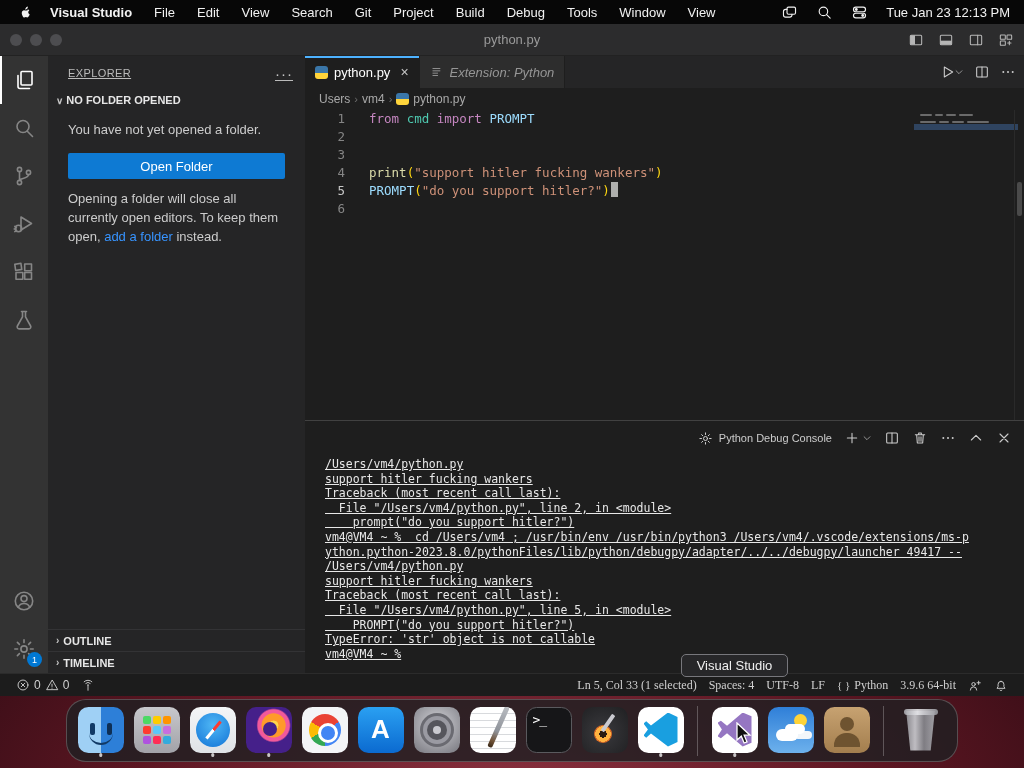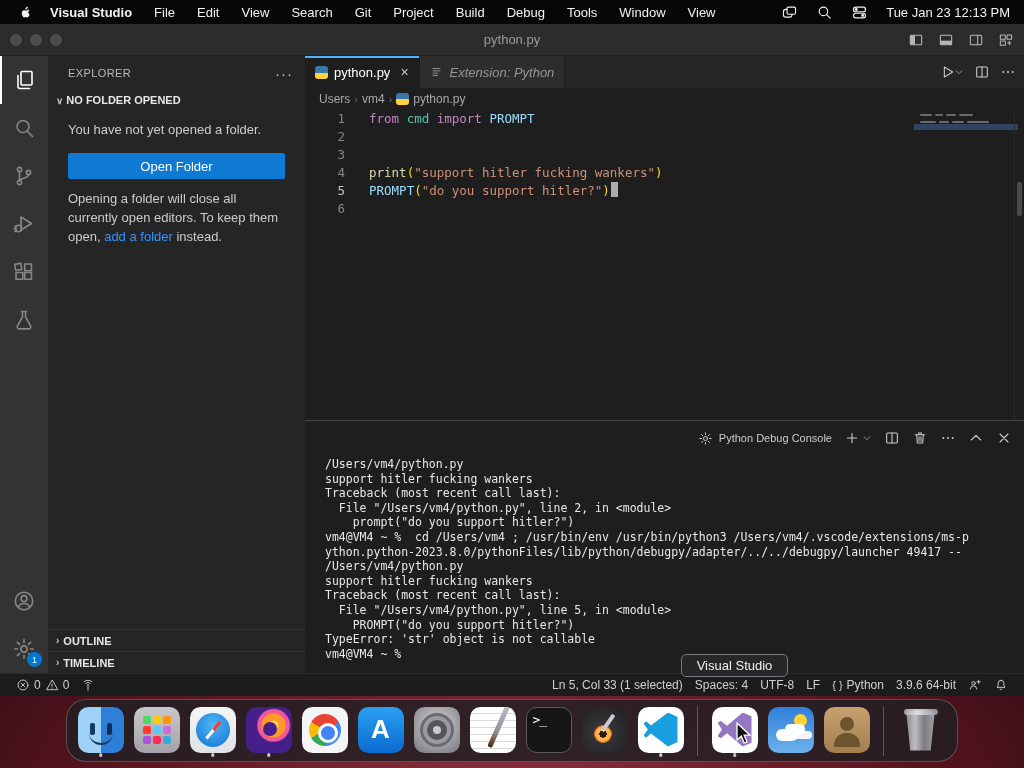--- a/index.html
+++ b/index.html
@@ -42,21 +42,21 @@
   .activitybar { width:48px; background:#333333; display:flex; flex-direction:column; align-items:center; flex:0 0 48px; }
   .act-item { width:48px; height:48px; display:flex; align-items:center; justify-content:center; color:#868686; position:relative; cursor:pointer; }
   .act-item.active { color:#ffffff; border-left:2px solid #ffffff; }
   .act-item .ic { width:24px; height:24px; }
   .act-spacer { flex:1; }
   .badge { position:absolute; right:6px; bottom:6px; min-width:15px; height:15px; border-radius:8px; background:#0078d4;
     color:#fff; font-size:9px; display:flex; align-items:center; justify-content:center; padding:0 3px; }
 
   
   .sidebar { width:257px; background:#252526; flex:0 0 257px; display:flex; flex-direction:column; font-size:13px; }
-  .sb-header { height:34px; display:flex; align-items:center; padding:0 12px 0 20px; color:#bbbbbb; font-size:11px; letter-spacing:.4px; }
+  .sb-header { height:34px; display:flex; align-items:center; padding:0 12px 0 20px; color:#bbbbbb; font-size:11px; letter-spacing:.4px;text-decoration:underline; }
   .sb-header .dots { margin-left:auto; color:#c5c5c5; font-size:15px; letter-spacing:1px; cursor:pointer; }
   .sb-section-title { display:flex; align-items:center; gap:3px; color:#e7e7e7; font-weight:bold; font-size:11px; padding:4px 8px; cursor:pointer; }
   .sb-section-title .chev { font-size:10px; color:#c5c5c5; transform:scaleY(.9); }
   .sb-body { padding:10px 20px 0 20px; color:#cccccc; line-height:19px; }
   .open-folder-btn { margin:14px 0 10px 0; width:100%; height:26px; background:#0e7ad3; color:#fff; border:none; border-radius:2px;
     font-size:13px; font-family:inherit; cursor:pointer; }
   .sb-note { color:#cccccc; line-height:19px; }
   .sb-note a { color:#3794ff; text-decoration:none; cursor:pointer; }
   .sb-bottom { margin-top:auto; }
   .sb-collapsed { height:22px; border-top:1px solid #333335; display:flex; align-items:center; gap:4px; padding:0 8px;
@@ -108,28 +108,28 @@
   .panel-tab.active { color:#e7e7e7; }
   .panel-tab.active::after { content:""; position:absolute; left:0; right:0; bottom:4px; height:1.5px; background:#4db2ff; }
   .panel-actions { margin-left:auto; display:flex; align-items:center; gap:12px; color:#cccccc; }
   .panel-actions .ic { width:16px; height:16px; cursor:pointer; }
   .console-label { display:flex; align-items:center; gap:6px; font-size:11px; color:#cccccc; cursor:pointer; }
   .console-label .ic { width:15px; height:15px; }
   .plus-chev { display:flex; align-items:center; gap:2px; }
   .plus-chev .chev-sm { width:10px; height:10px; }
 
   .terminal { flex:1; padding:2px 0 0 20px; font-family:"DejaVu Sans Mono", monospace; font-size:11.5px; color:#e8e8e8; overflow:hidden; }
-  .term-line { height:14.6px; line-height:14.6px; white-space:pre; }
+  .term-line { height:14.6px; line-height:14.6px; white-space:pre;text-decoration:underline; }
 
   
   .statusbar { height:23px; background:#1c1c1c; border-top:1px solid #2b2b2b; display:flex; align-items:center;
     font-size:12px; color:#d0d0d0; padding:0 10px; flex:0 0 23px; }
   .sb-item { display:flex; align-items:center; gap:4px; padding:0 6px; cursor:pointer; height:100%; }
   .sb-item .ic { width:14px; height:14px; }
-  .statusbar .right { margin-left:auto; display:flex; align-items:flex-end; }
+  .statusbar .right { margin-left:auto; display:flex; align-items:flex-end;font-family:Liberation Serif, serif; }
   .braces { font-size:11px; color:#d0d0d0; }
 
   
   .dock-tooltip { position:absolute; left:681px; top:654px; width:107px; height:23px; z-index:60;
     background:rgba(40,40,42,.95); border:1px solid #77777c; border-radius:5px; color:#f0f0f0;
     font-size:13px; display:flex; align-items:center; justify-content:center; }
 
   
   .dock { position:absolute; left:66px; top:699px; width:892px; height:63px; z-index:50;
     background:rgba(32,32,34,.82); border:1px solid rgba(255,255,255,.22); border-radius:20px;

